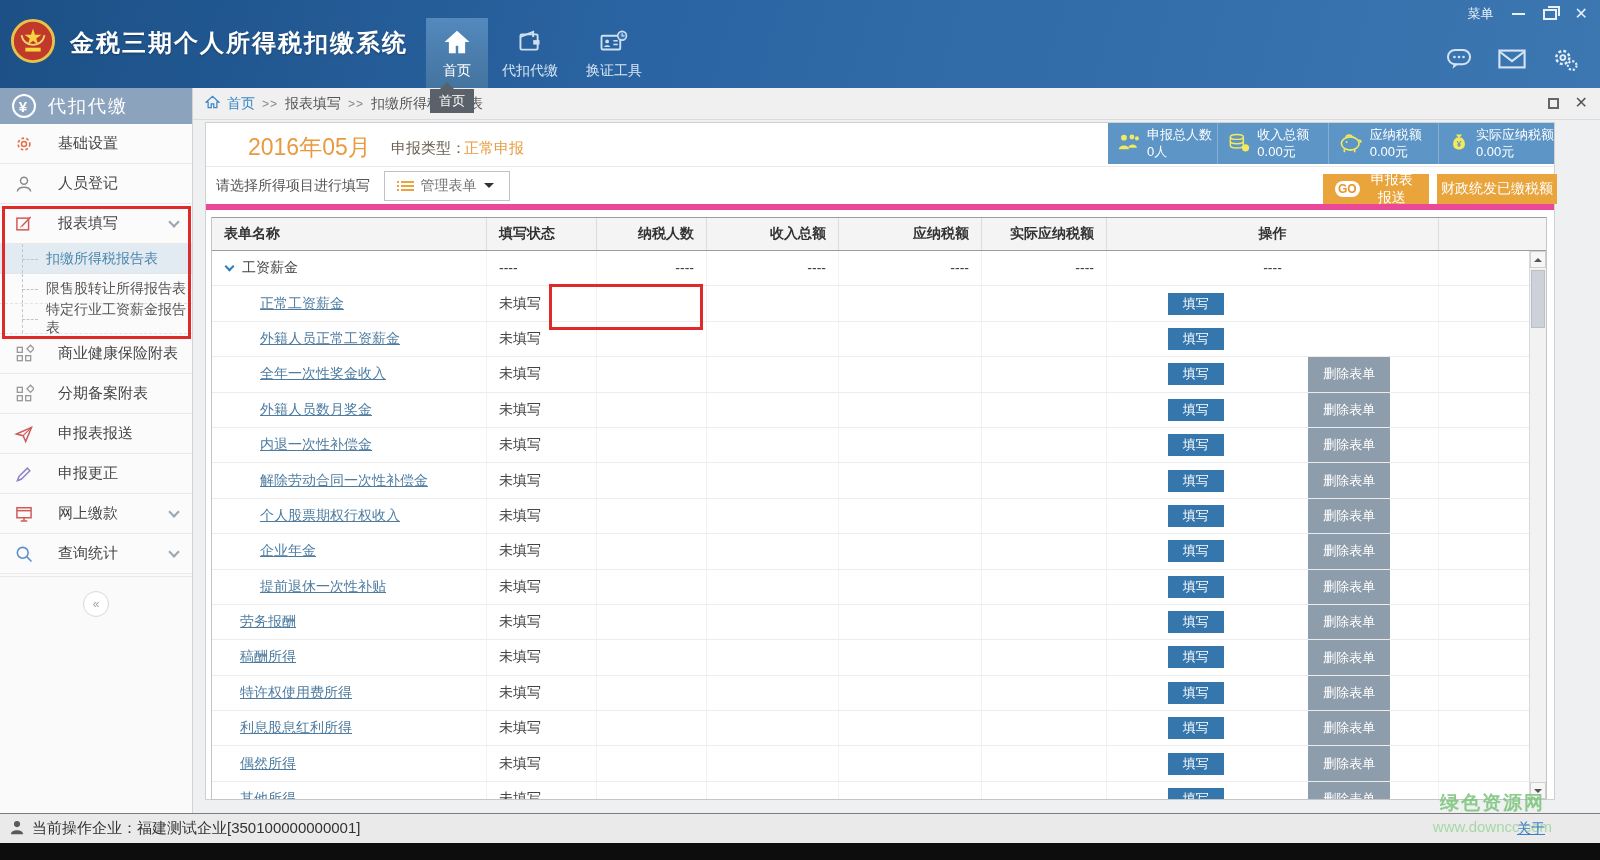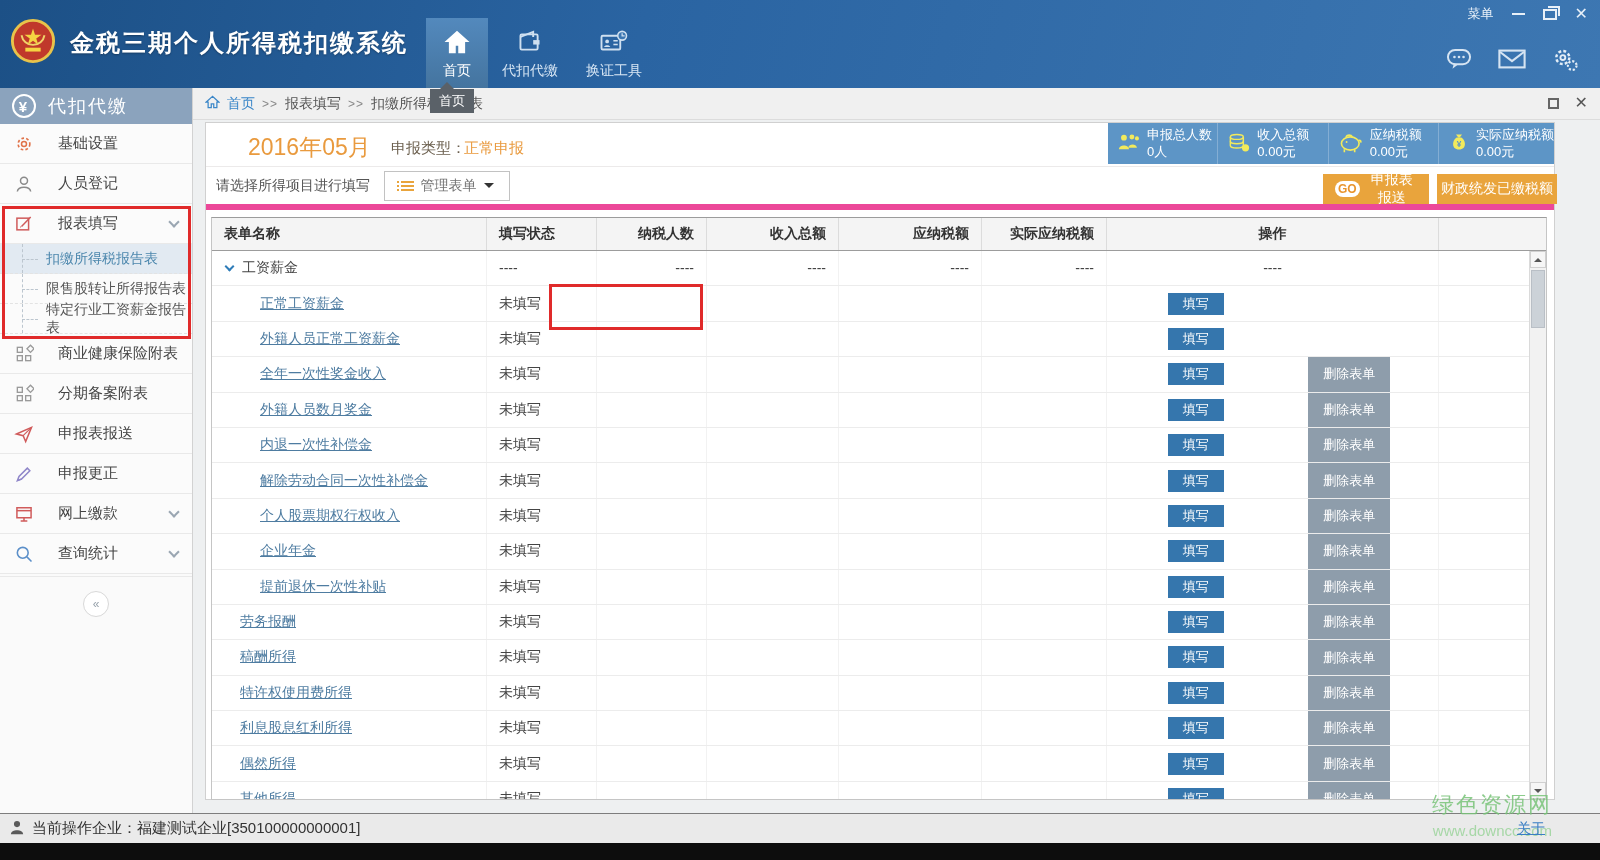--- a/index.html
+++ b/index.html
@@ -108,21 +108,21 @@
 
   
   .red-box { position:absolute; border:3px solid #e02a2a; z-index:50; pointer-events:none; }
   .rb-sidebar { left:2px; top:206px; width:189px; height:133px; }
   .rb-manage { left:343px; top:161px; width:154px; height:46px; }
 
   
   .statusbar { position:absolute; left:0; top:813px; width:1600px; height:30px; background:#eaeaea; border-top:1px solid #7d7d7d; display:flex; align-items:center; gap:8px; padding-left:10px; font-size:15px; color:#333; }
   .black-strip { position:absolute; left:0; top:843px; width:1600px; height:17px; background:#0d0d0d; }
   .watermark { position:absolute; right:48px; top:790px; z-index:70; text-align:right; pointer-events:none; }
-  .wm-title { color:rgba(120,195,120,.85); font-size:22px; font-weight:normal; letter-spacing:2px; }
+  .wm-title { color:rgba(120,195,120,.85); font-size:19px; font-weight:bold; letter-spacing:2px;text-align:center; }
   .wm-url { color:rgba(150,210,150,.8); font-size:15px; margin-top:2px; }
   .about-link { position:absolute; right:55px; top:820px; z-index:80; color:#3b7fc4; font-size:14px; text-decoration:underline; cursor:pointer; }
 </style>
 </head>
 <body>
 
 <div id="app">
 
   <div class="header">
     <div class="win-controls">

